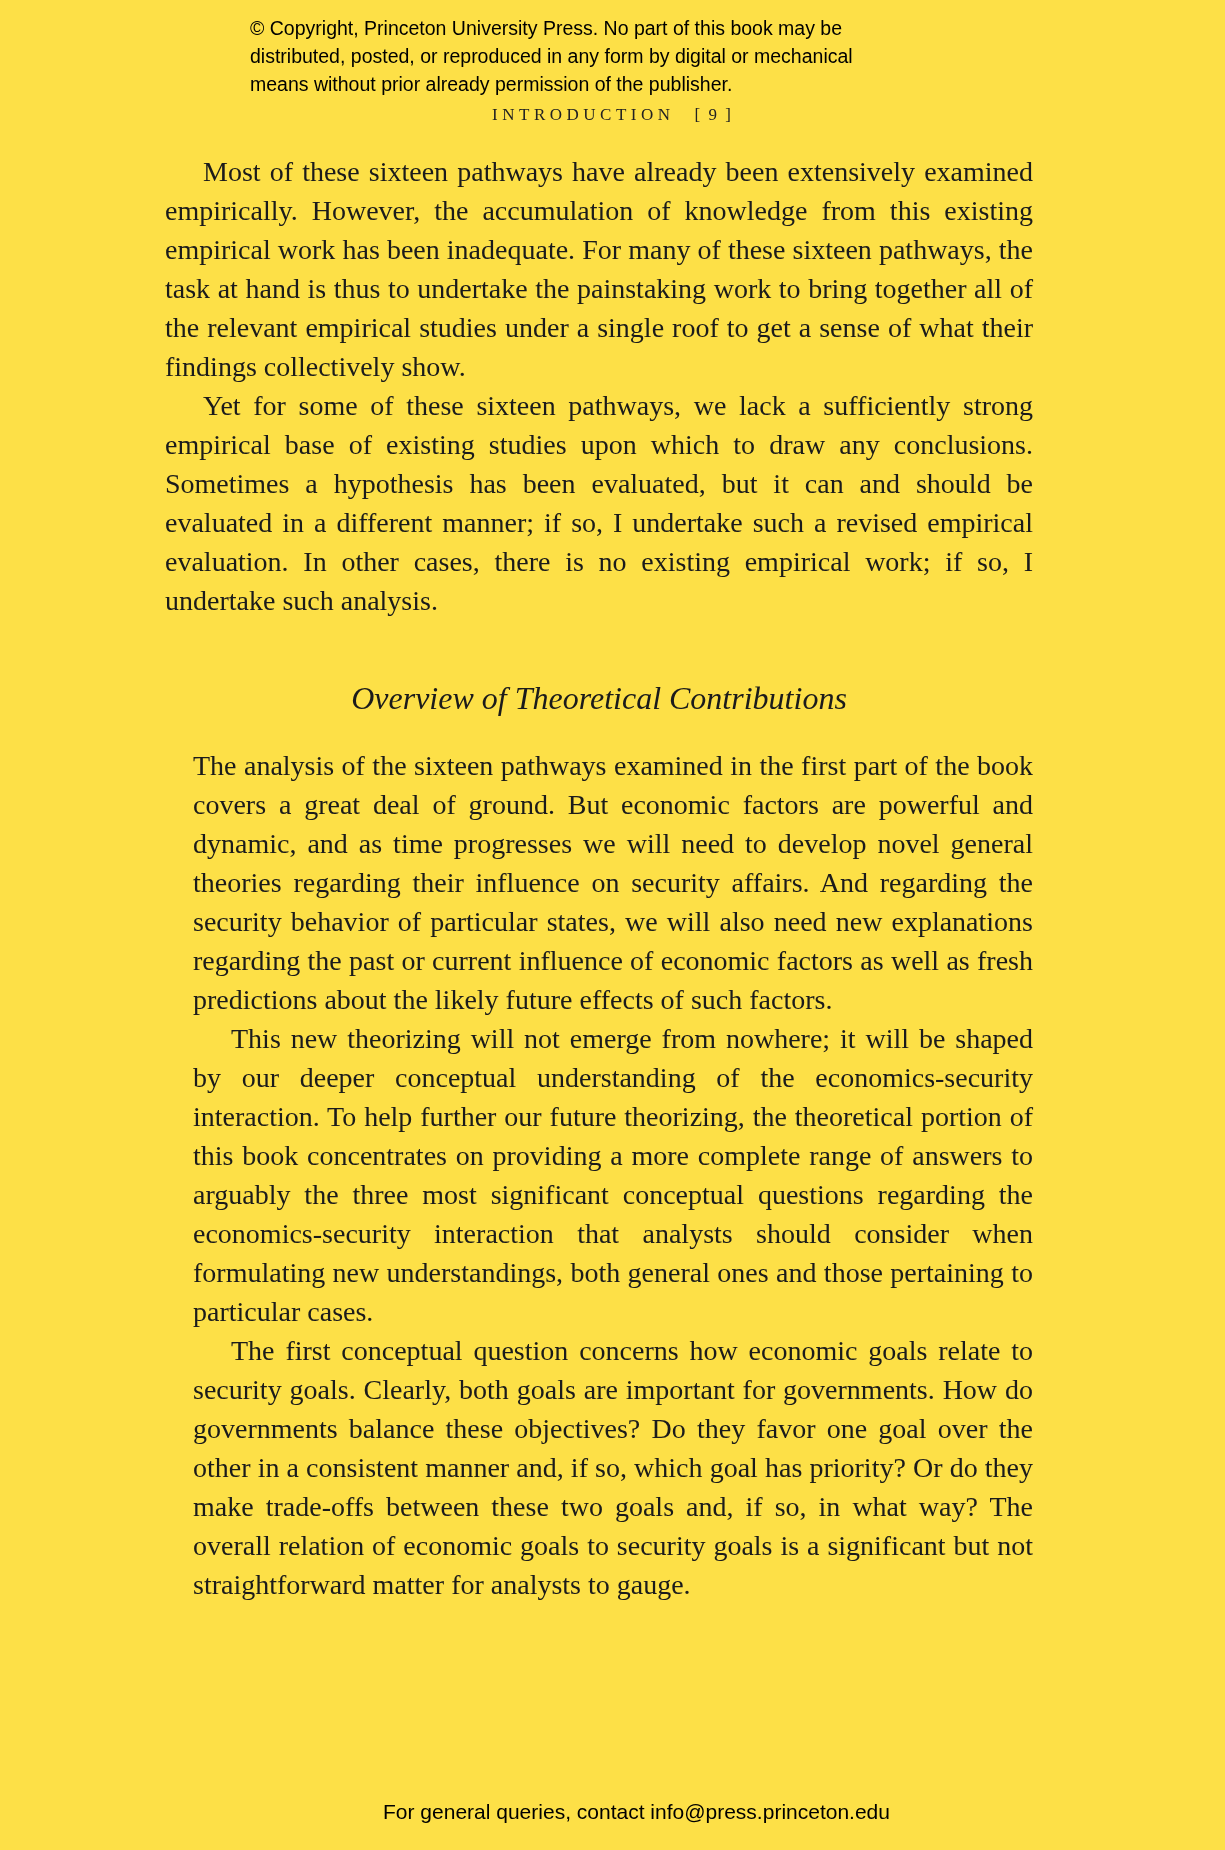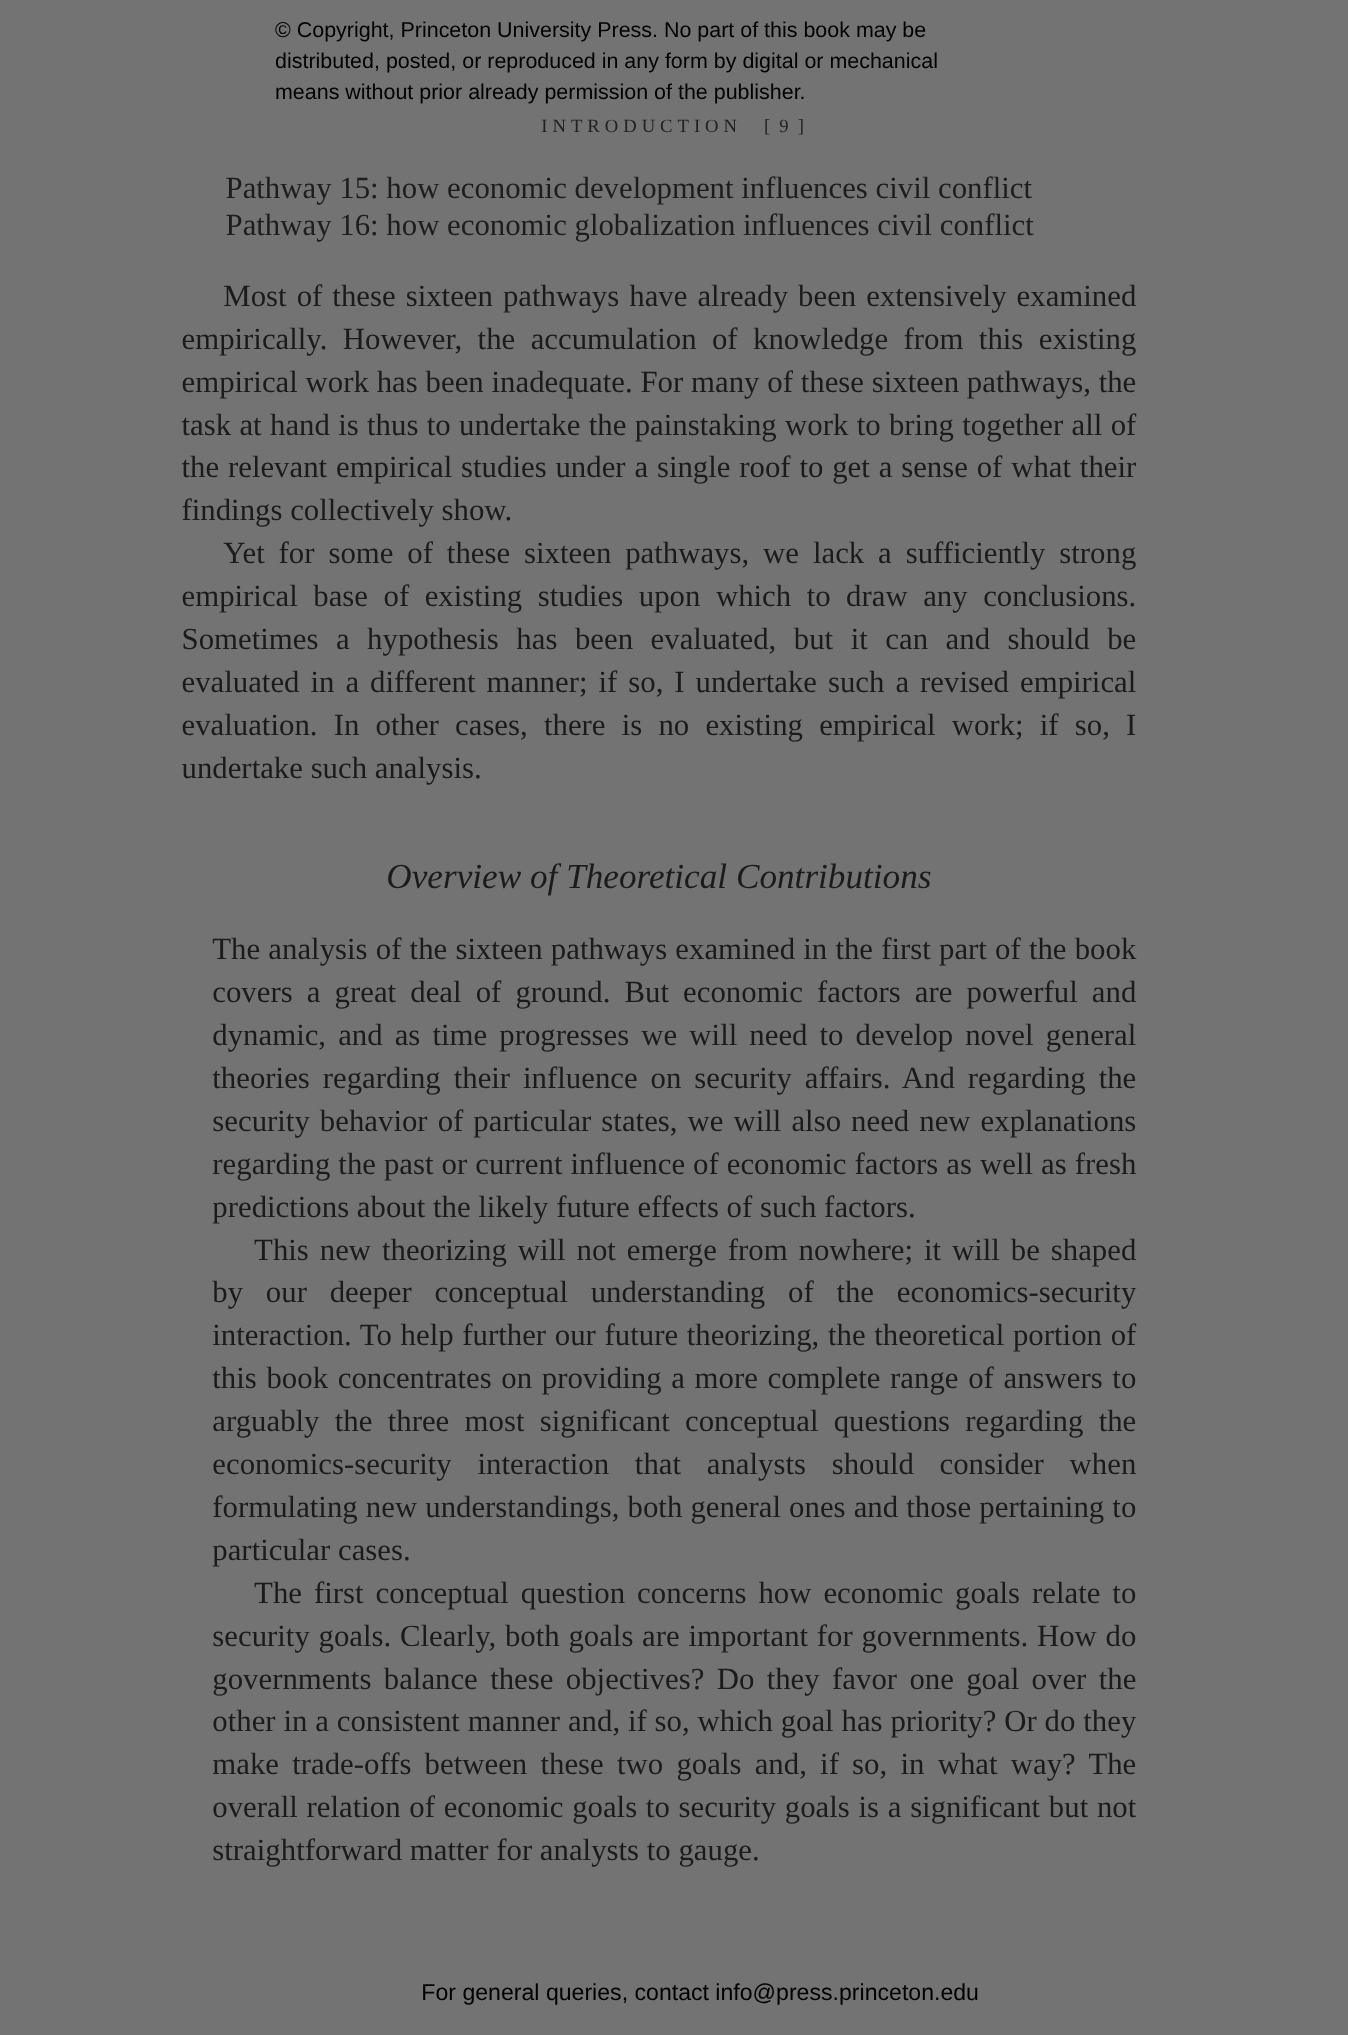--- a/index.html
+++ b/index.html
@@ -1,21 +1,21 @@
 <!DOCTYPE html>
 <html><head>
 <meta charset="utf-8">
 <style>
   html, body { margin: 0; padding: 0; background: #e8e8e8; }
   .page {
     position: relative;
     width: 1225px;
     height: 1850px;
     margin: 0 auto;
-    background: #737373;
+    background: #fde047;
     font-family: "Liberation Serif", "DejaVu Serif", serif;
     color: #1b1b1b;
     overflow: hidden;
   }
   .copyright {
     margin: 14px 0 0 250px;
     font-family: "Liberation Sans", "DejaVu Sans", sans-serif;
     font-size: 19.5px;
     line-height: 28px;
     color: #000000;
@@ -81,24 +81,20 @@
       <div>distributed, posted, or reproduced in any form by digital or mechanical</div>
       <div>means without prior already permission of the publisher.</div>
     </div>
 
   <div class="running-head">
     <span class="title">INTRODUCTION</span><span class="folio">[ 9 ]</span>
   </div>
 
   <div class="content">
 
-    <div class="pathway-list">
-        <div>Pathway 15: how economic development influences civil conflict</div>
-        <div>Pathway 16: how economic globalization influences civil conflict</div>
-      </div>
 
     <div class="body-paras">
         <p class="para indent">Most of these sixteen pathways have already been extensively examined empirically. However, the accumulation of knowledge from this existing empirical work has been inadequate. For many of these sixteen pathways, the task at hand is thus to undertake the painstaking work to bring together all of the relevant empirical studies under a single roof to get a sense of what their findings collectively show.</p>
         <p class="para indent">Yet for some of these sixteen pathways, we lack a sufficiently strong empirical base of existing studies upon which to draw any conclusions. Sometimes a hypothesis has been evaluated, but it can and should be evaluated in a different manner; if so, I undertake such a revised empirical evaluation. In other cases, there is no existing empirical work; if so, I undertake such analysis.</p>
       </div>
 
     <h2 class="section-heading">Overview of Theoretical Contributions</h2>
 
     <div class="body-paras after-heading">
         <p class="para">The analysis of the sixteen pathways examined in the first part of the book covers a great deal of ground. But economic factors are powerful and dynamic, and as time progresses we will need to develop novel general theories regarding their influence on security affairs. And regarding the security behavior of particular states, we will also need new explanations regarding the past or current influence of economic factors as well as fresh predictions about the likely future effects of such factors.</p>

